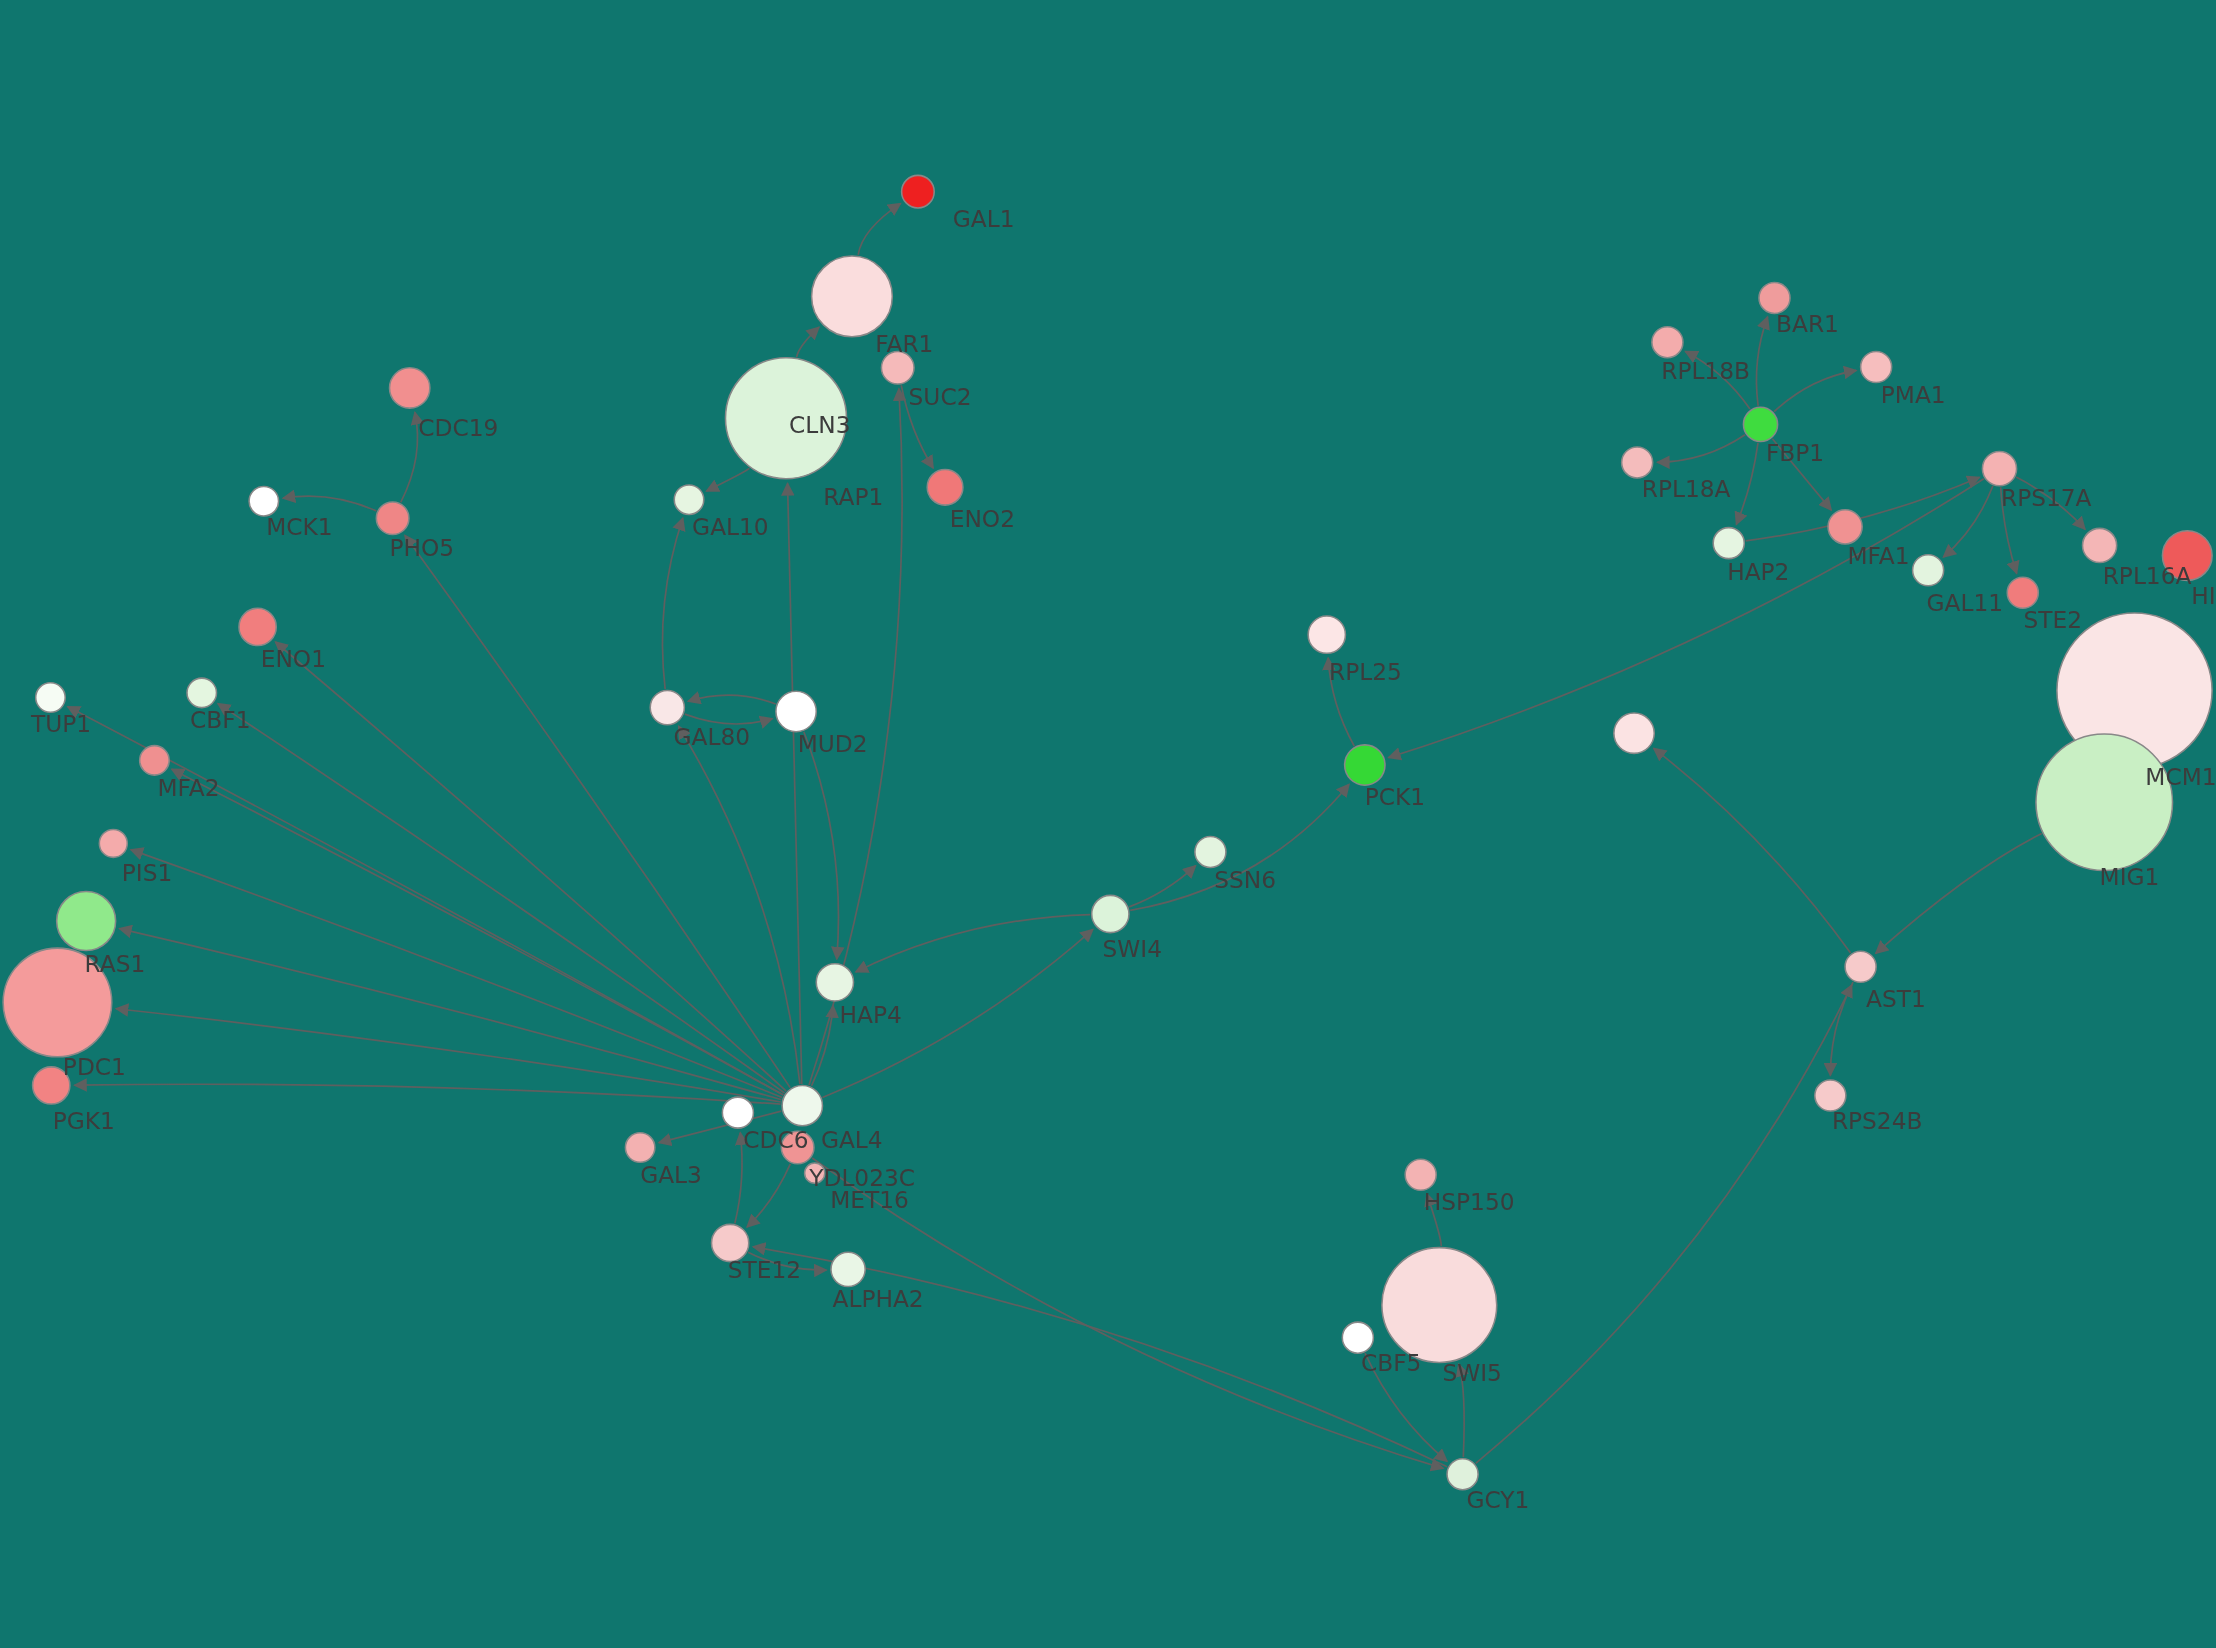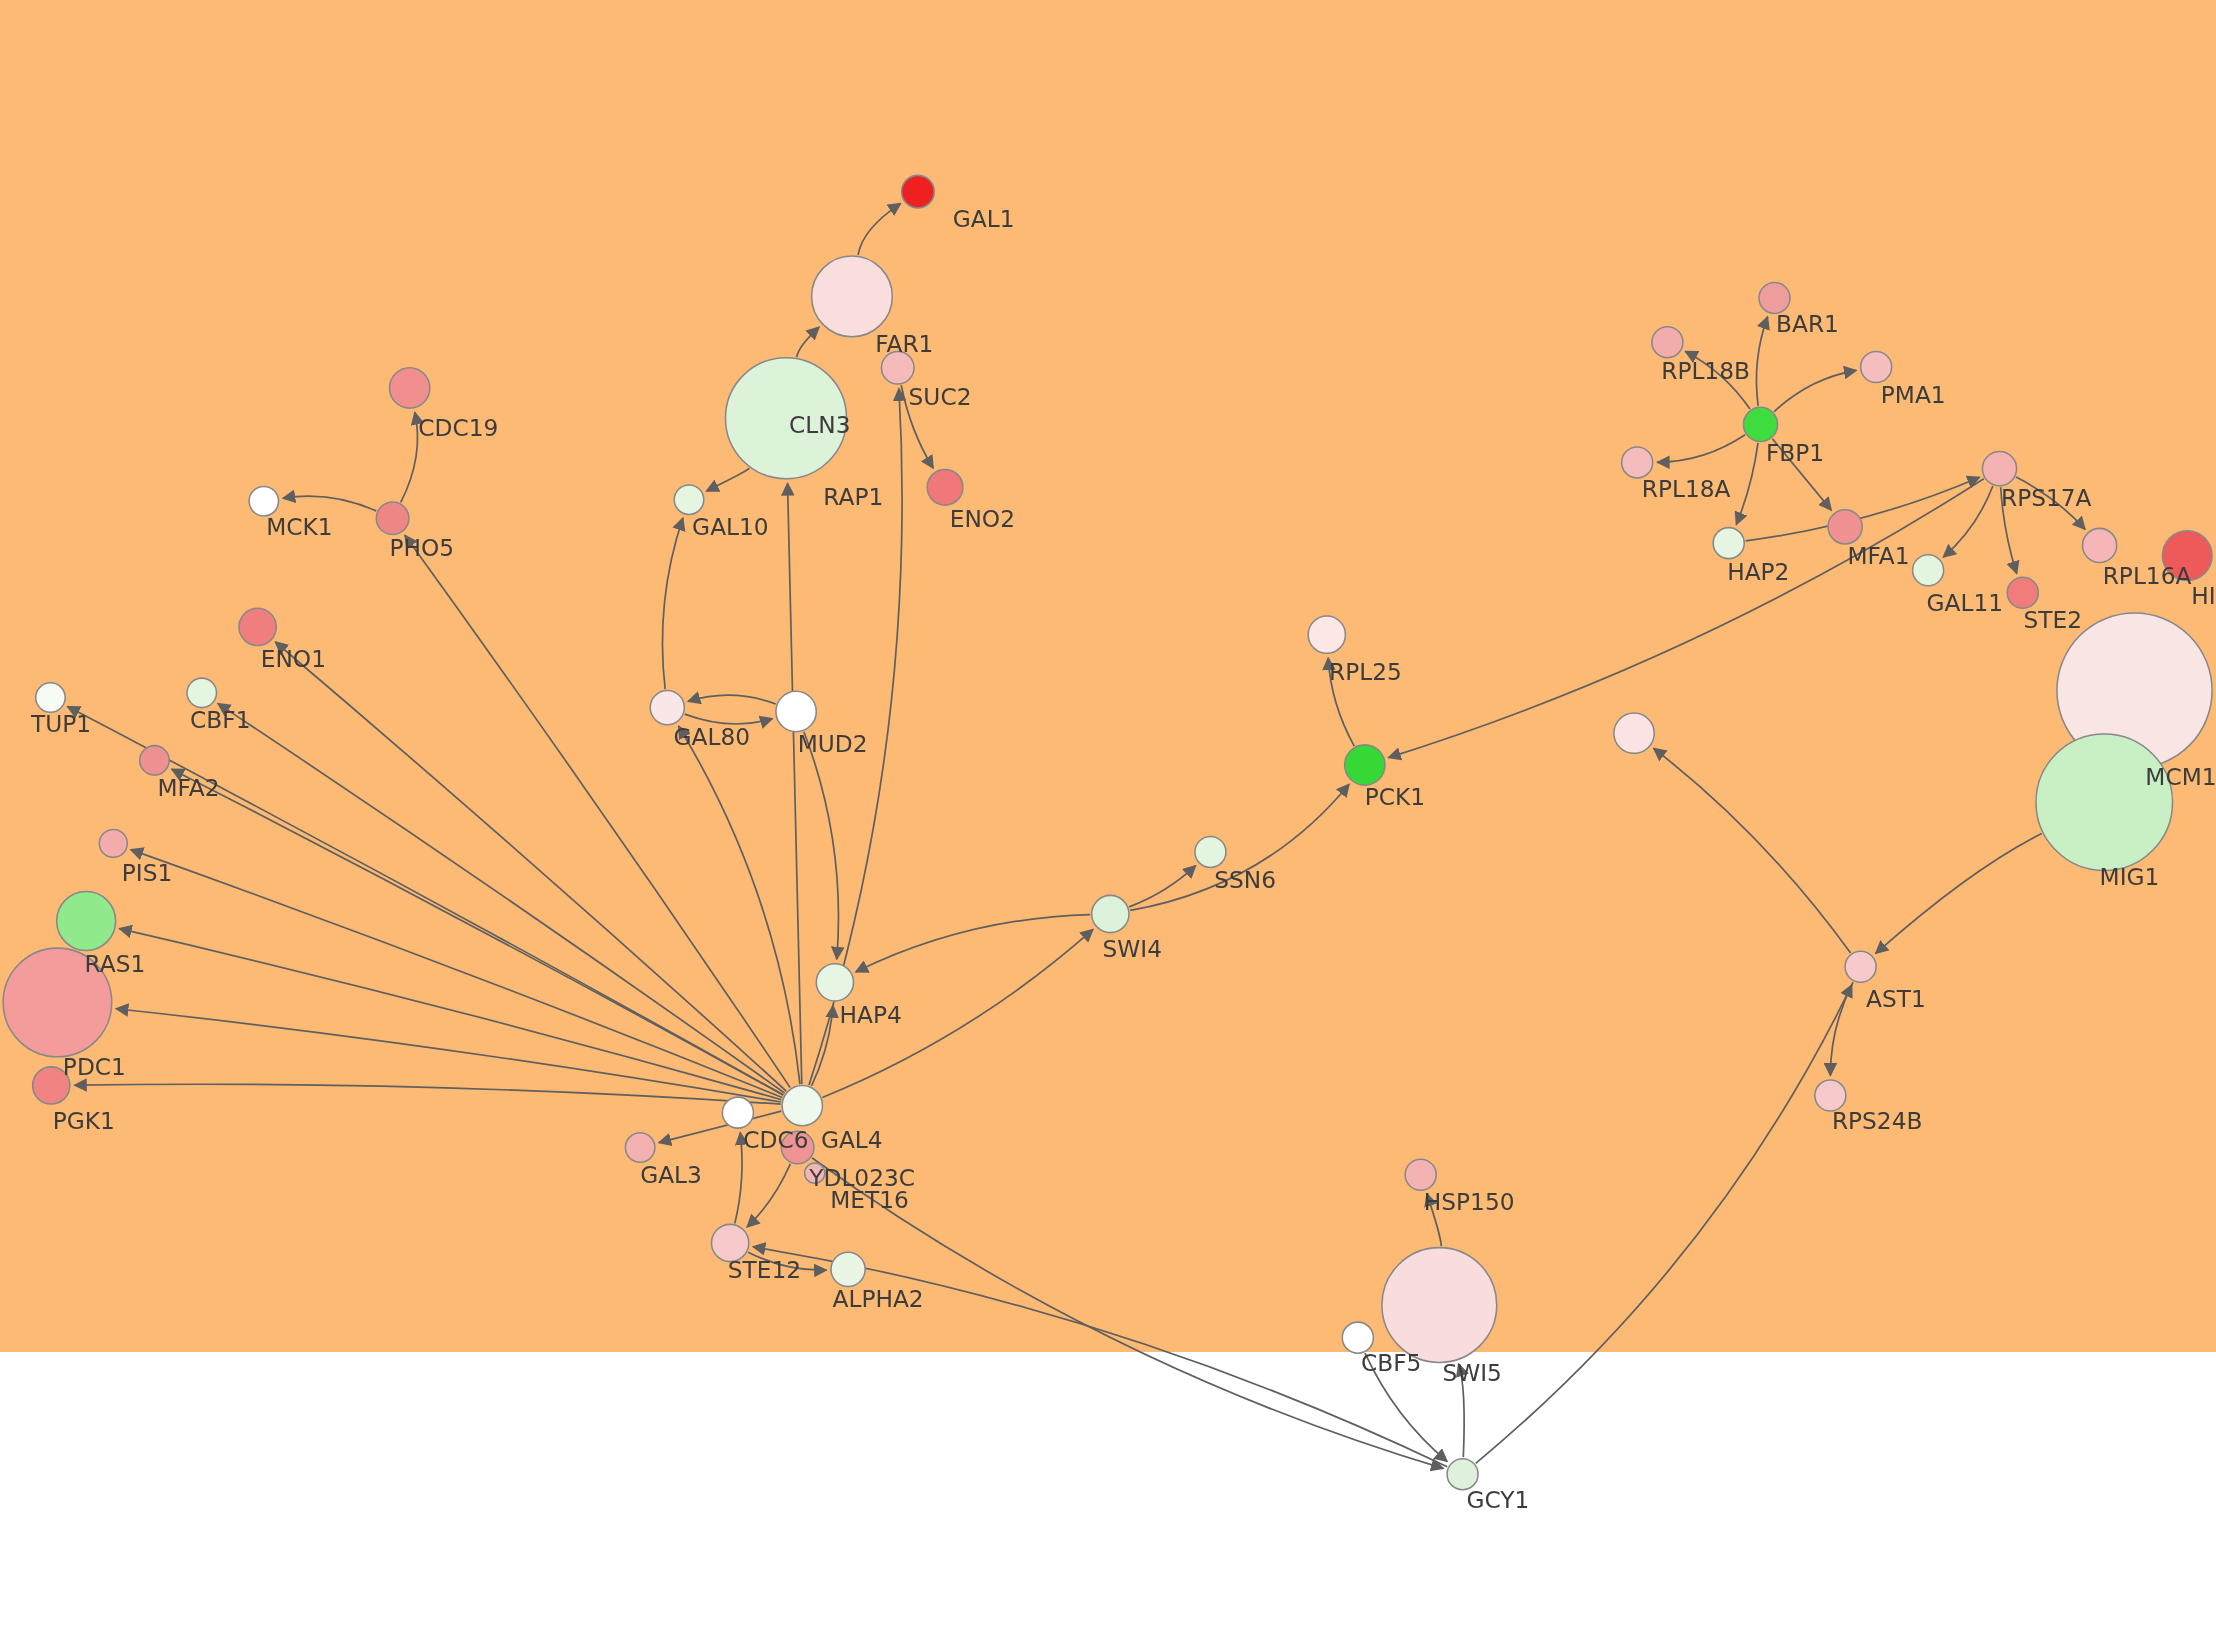--- a/index.html
+++ b/index.html
@@ -7,22 +7,22 @@
     padding: 0;
     width: 100%;
     height: 100%;
     background: #ffffff;
     overflow: hidden;
     font-family: "DejaVu Sans", sans-serif;
   }
   .stage {
     position: relative;
     width: 2216px;
-    height: 1352px;
-    background: #fdba74;
+    height: 1648px;
+    background: #0f766e;
   }
   svg { display: block; width: 2216px; height: 1648px; }
   .edge { fill: none; }
   .node { cursor: pointer; }
   .node-label {
     font-family: "DejaVu Sans", sans-serif;
     pointer-events: none;
   }
 </style>
 </head>

